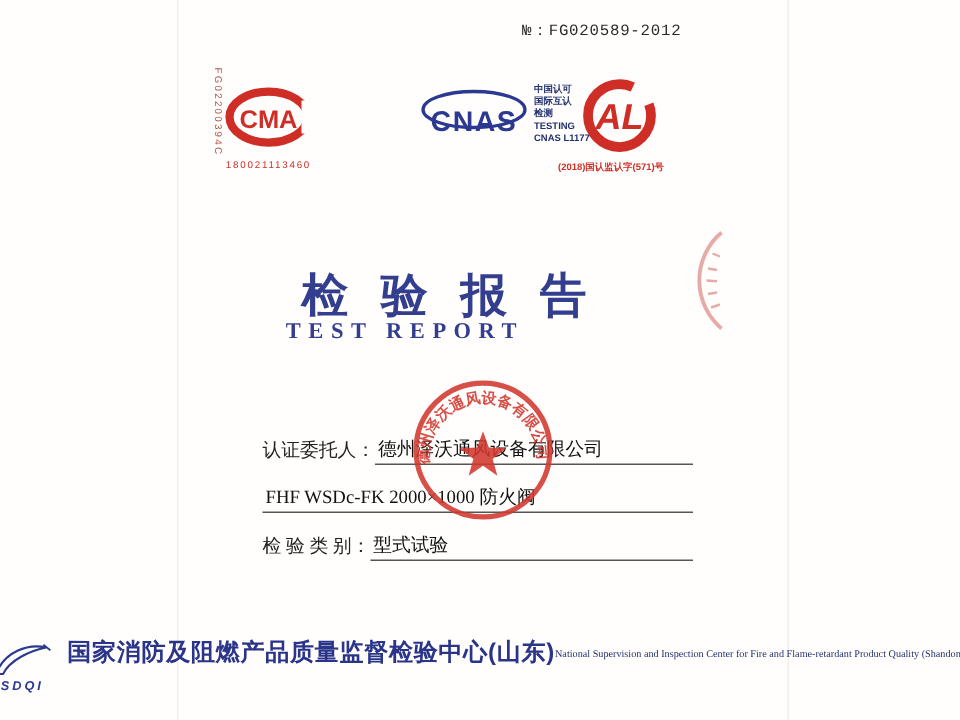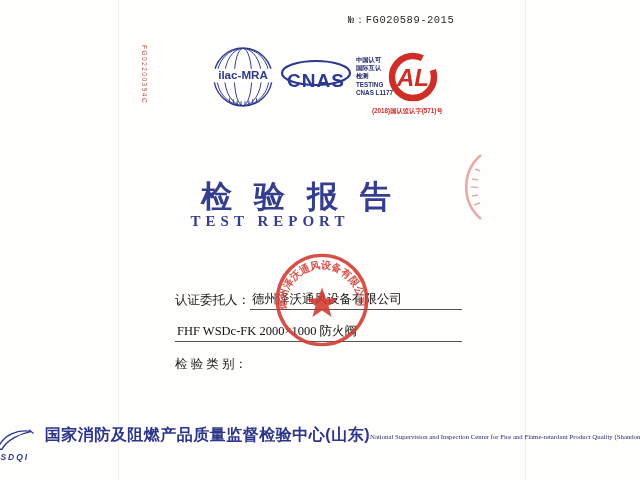--- a/index.html
+++ b/index.html
@@ -51,37 +51,34 @@
 </style>
 </head>
 <body>
 
 <div class="page">
 
   <div class="edge-line" style="left:118px;"></div>
   <div class="edge-line" style="left:525px;"></div>
 
   <div class="report-no">
-    <span>№：</span><span>FG020589-2015</span>
+    <span>№：</span><span>FG020589-2012</span>
   </div>
 
   <div class="side-code">FG02200394C</div>
 
+  <div class="cma-wrap">
+    <svg width="60" height="46" viewBox="0 0 60 46">
+      <ellipse cx="30" cy="23" rx="26" ry="17" fill="none" stroke="#cf2e27" stroke-width="5.5"></ellipse>
+      <rect x="52" y="12" width="9" height="22" fill="#fffefd"></rect>
+      <text x="30" y="30" text-anchor="middle" font-size="17" font-weight="bold" fill="#cf2e27">CMA</text>
+    </svg>
+    <div class="cma-num">180021113460</div>
+  </div>
 
-  <div class="ilac-wrap">
-    <svg width="62" height="62" viewBox="0 0 64 64">
-      <circle cx="32" cy="32" r="30" fill="none" stroke="#2b3990" stroke-width="1.4"></circle>
-      <ellipse cx="32" cy="32" rx="9" ry="29.5" fill="none" stroke="#2b3990" stroke-width="1"></ellipse>
-      <ellipse cx="32" cy="32" rx="19" ry="29.5" fill="none" stroke="#2b3990" stroke-width="1"></ellipse>
-      <ellipse cx="32" cy="32" rx="27" ry="29.5" fill="none" stroke="#2b3990" stroke-width="1"></ellipse>
-      <path d="M18 54 v4 M22 55 v4 M26 56.5 v4 M30 57 v4 M34 57 v4 M38 56.5 v4 M42 55 v4 M46 54 v4" stroke="#2b3990" stroke-width="1"></path>
-      <rect x="1" y="23.5" width="62" height="14" fill="#fffefd"></rect>
-      <text x="32" y="34.5" text-anchor="middle" font-size="12" font-weight="bold" fill="#2b3990">ilac-MRA</text>
-    </svg>
-  </div>
 
   <div class="cnas-wrap">
     <svg width="74" height="36" viewBox="0 0 74 36">
       <ellipse cx="37" cy="15" rx="34" ry="12" fill="none" stroke="#2b3990" stroke-width="2.2"></ellipse>
       <text x="37" y="29" text-anchor="middle" font-size="19" font-weight="bold" fill="#2b3990" letter-spacing="1">CNAS</text>
     </svg>
   </div>
 
   <div class="cnas-text">
     <div>中国认可</div>
@@ -104,20 +101,21 @@
 
   <div class="field f1">
     <span class="lbl">认证委托人：</span>
     <span class="val">德州泽沃通风设备有限公司</span>
   </div>
   <div class="field f2">
     <span class="val">FHF WSDc-FK 2000×1000 防火阀</span>
   </div>
   <div class="field f3">
     <span class="lbl">检 验 类 别：</span>
+    <span class="val">型式试验</span>
   </div>
 
   <div class="seal">
     <svg width="96" height="96" viewBox="0 0 100 100">
       <circle cx="50" cy="50" r="46.5" fill="none" stroke="#d2372e" stroke-width="3.6"></circle>
       <polygon points="50,37 54.1,48.3 66.2,48.7 56.7,56.2 60,67.8 50,61 40,67.8 43.3,56.2 33.8,48.7 45.9,48.3" fill="#d2372e"></polygon>
       <defs>
         <path id="sealTextPath" d="M 13 64 A 38 38 0 1 1 87 64" fill="none"></path>
       </defs>
       <text font-size="10.5" fill="#d2372e" font-weight="bold">

